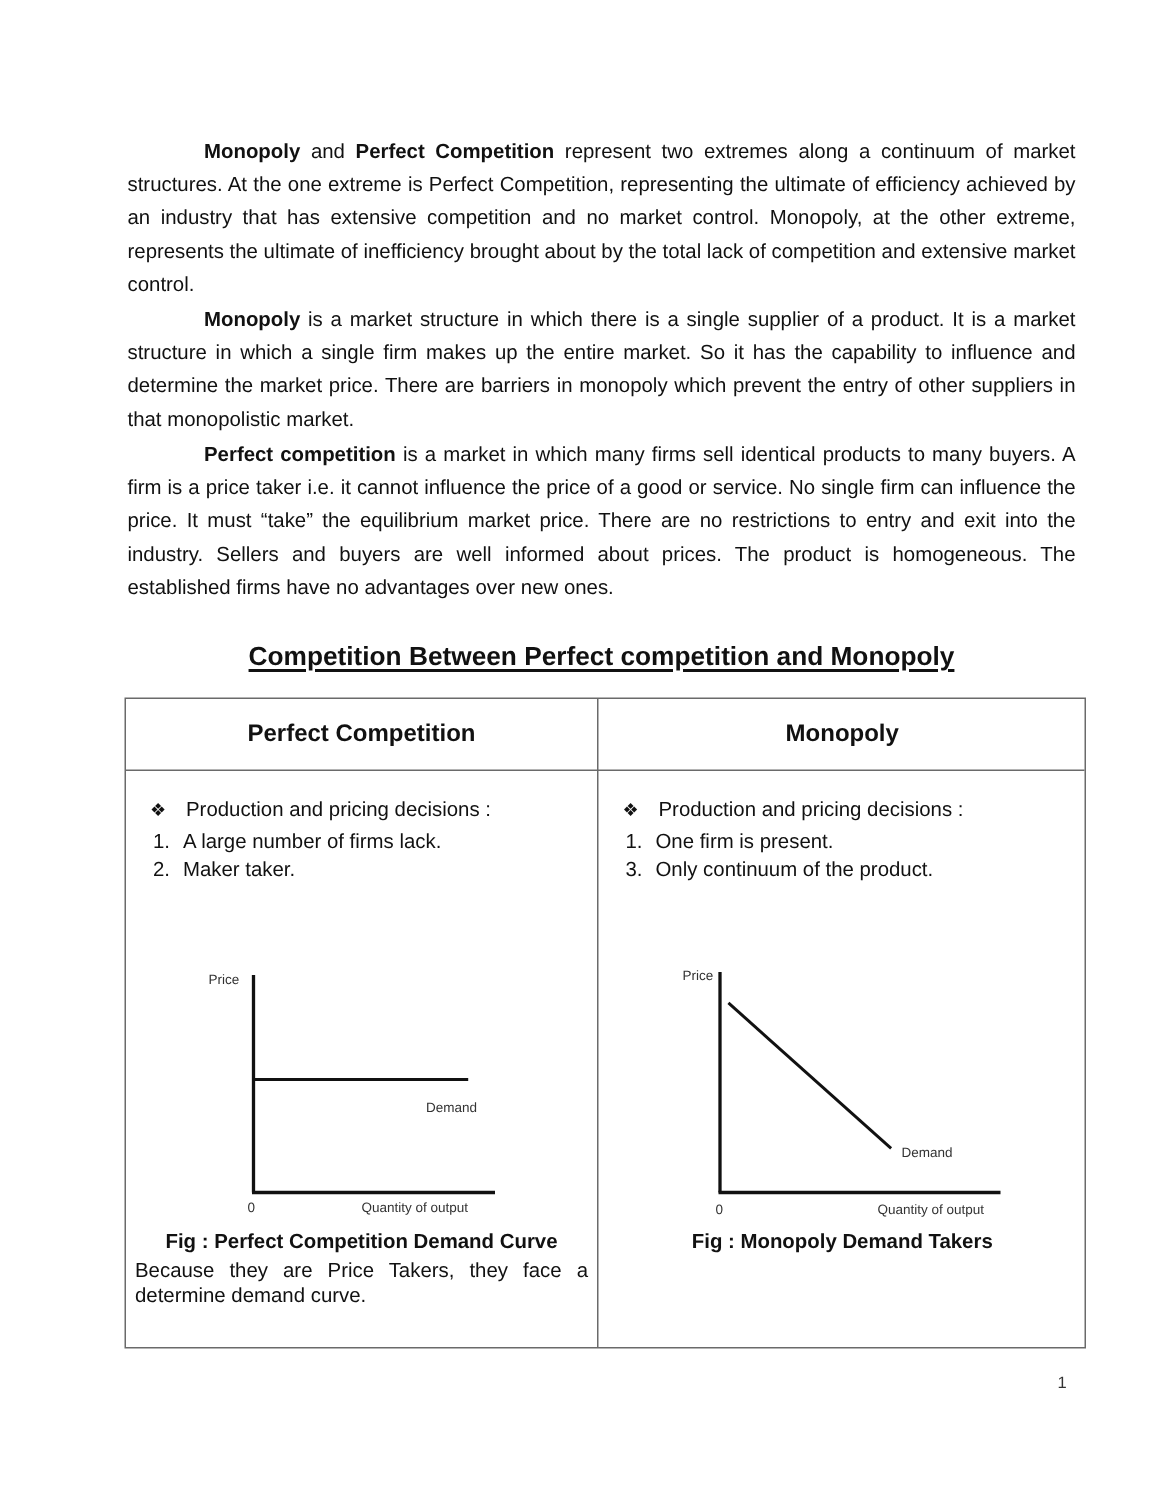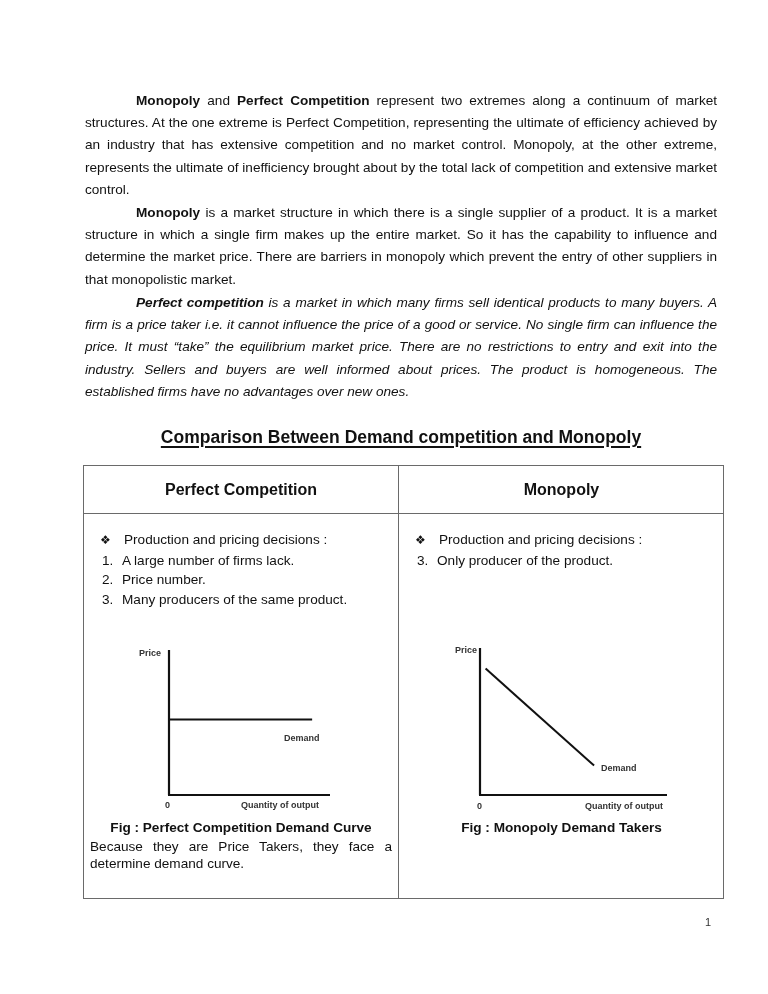--- a/index.html
+++ b/index.html
@@ -16,21 +16,21 @@
     left: 85px;
     width: 632px;
     font-size: 13.6px;
     line-height: 22.2px;
     text-align: justify;
     text-indent: 51px;
   }
   .para b { font-weight: bold; }
   #p1 { top: 90px; }
   #p2 { top: 202px; }
-  #p3 { top: 292px; font-style: italic; }
+  #p3 { top: 292px; }
 
   .heading {
     position: absolute;
     left: 85px;
     width: 632px;
     top: 427px;
     text-align: center;
     font-size: 17.5px;
     font-weight: bold;
     text-decoration: underline;
@@ -76,21 +76,21 @@
     font-size: 13.6px;
     line-height: 19.5px;
   }
   #col-left .decisions { left: 16px; }
   #col-right .decisions { left: 16px; }
   .dec-title { font-weight: normal; white-space: nowrap; }
   .dec-title .bullet { display: inline-block; width: 24px; font-size: 12px; }
   .dec-item { white-space: nowrap; padding-left: 2px; }
   .dec-item .num { display: inline-block; width: 20px; }
 
-  .fig { position: absolute; font-weight: bold; }
+  .fig { position: absolute; }
   #col-left .fig { left: 38px; top: 118px; width: 232px; height: 180px; }
   #col-right .fig { left: 40px; top: 118px; width: 240px; height: 190px; }
   .fig svg { width: 100%; height: 100%; overflow: visible; }
   .fig text { font-family: "Liberation Sans", sans-serif; font-size: 9px; fill: #333; }
 
   .caption-title {
     position: absolute;
     top: 306px;
     width: 100%;
     text-align: center;
@@ -117,36 +117,35 @@
 </style>
 </head>
 <body>
 
 <div class="page">
 
   <p class="para" id="p1"><b>Monopoly</b><span> and </span><b>Perfect Competition</b><span> represent two extremes along a continuum of market structures. At the one extreme is Perfect Competition, representing the ultimate of efficiency achieved by an industry that has extensive competition and no market control. Monopoly, at the other extreme, represents the ultimate of inefficiency brought about by the total lack of competition and extensive market control.</span></p>
   <p class="para" id="p2"><b>Monopoly</b><span> is a market structure in which there is a single supplier of a product. It is a market structure in which a single firm makes up the entire market. So it has the capability to influence and determine the market price. There are barriers in monopoly which prevent the entry of other suppliers in that monopolistic market.</span></p>
   <p class="para" id="p3"><b>Perfect competition</b><span> is a market in which many firms sell identical products to many buyers. A firm is a price taker i.e. it cannot influence the price of a good or service. No single firm can influence the price. It must “take” the equilibrium market price. There are no restrictions to entry and exit into the industry. Sellers and buyers are well informed about prices. The product is homogeneous. The established firms have no advantages over new ones.</span></p>
 
-  <div class="heading">Comparison Between Demand competition and Monopoly</div>
+  <div class="heading">Competition Between Perfect competition and Monopoly</div>
 
   <div class="table">
     <div class="hdr-row"></div>
     <div class="vdiv"></div>
     <div class="hdr-cell" id="hdr-left">Perfect Competition</div>
     <div class="hdr-cell" id="hdr-right">Monopoly</div>
 
     <div class="col" id="col-left">
       <div class="decisions">
         <div class="dec-title">
           <span class="bullet">❖</span><span>Production and pricing decisions :</span>
         </div>
         <div class="dec-item"><span class="num">1.</span><span>A large number of firms lack.</span></div>
-        <div class="dec-item"><span class="num">2.</span><span>Price number.</span></div>
-        <div class="dec-item"><span class="num">3.</span><span>Many producers of the same product.</span></div>
+        <div class="dec-item"><span class="num">2.</span><span>Maker taker.</span></div>
       </div>
 
       <div class="fig">
         <svg id="chart0" viewBox="0 0 232 180">
           <line x1="47" y1="18" x2="47" y2="163" stroke="#111" stroke-width="2.2"></line>
           <line x1="46" y1="163" x2="208" y2="163" stroke="#111" stroke-width="2.2"></line>
           <line class="series-line" stroke="#111" stroke-width="2" x1="47" y1="87.6" x2="190.1384" y2="87.6"></line>
           <text x="17" y="24">Price</text>
           <text x="43" y="176">0</text>
           <text x="119" y="176">Quantity of output</text>
@@ -156,21 +155,22 @@
 
       <div class="caption-title">Fig : Perfect Competition Demand Curve</div>
       <div class="caption-body">Because they are Price Takers, they face a determine demand curve.</div>
     </div>
 
     <div class="col" id="col-right">
       <div class="decisions">
         <div class="dec-title">
           <span class="bullet">❖</span><span>Production and pricing decisions :</span>
         </div>
-        <div class="dec-item"><span class="num">3.</span><span>Only producer of the product.</span></div>
+        <div class="dec-item"><span class="num">1.</span><span>One firm is present.</span></div>
+        <div class="dec-item"><span class="num">3.</span><span>Only continuum of the product.</span></div>
       </div>
 
       <div class="fig">
         <svg id="chart1" viewBox="0 0 240 190">
           <line x1="41" y1="16" x2="41" y2="163" stroke="#111" stroke-width="2.2"></line>
           <line x1="40" y1="163" x2="228" y2="163" stroke="#111" stroke-width="2.2"></line>
           <line class="series-line" stroke="#111" stroke-width="2" x1="46.61" y1="36.58" x2="155.07" y2="133.6"></line>
           <text x="16" y="21">Price</text>
           <text x="38" y="177">0</text>
           <text x="146" y="177">Quantity of output</text>

